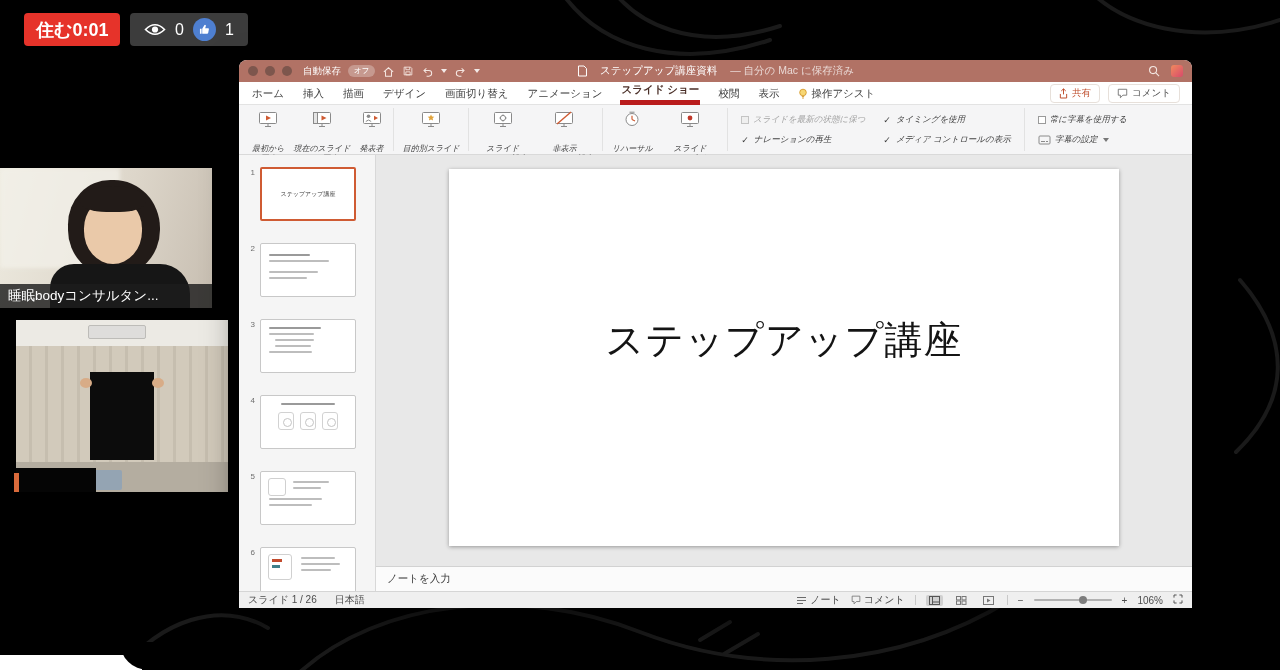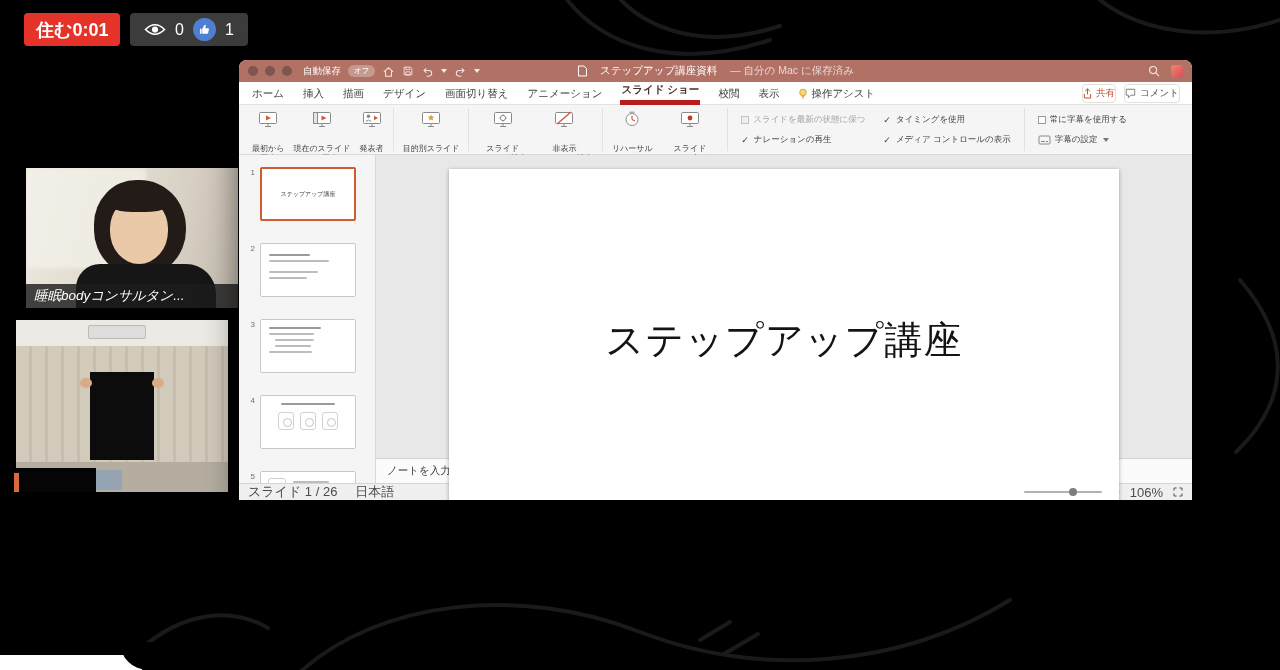--- a/index.html
+++ b/index.html
@@ -14,22 +14,22 @@
 
   
   .badge-live { position:absolute; left:24px; top:13px; height:33px; background:#e6332a; color:#fff;
     font-weight:bold; font-size:18px; display:flex; align-items:center; padding:0 12px; border-radius:4px; }
   .badge-stats { position:absolute; left:130px; top:13px; height:33px; background:#3c3c3c; color:#fff;
     border-radius:4px; display:flex; align-items:center; gap:9px; padding:0 14px; font-size:16px; }
   .like-circle { width:23px; height:23px; border-radius:50%; background:#4e7fd0; display:flex;
     align-items:center; justify-content:center; }
 
   
-  .video1 { position:absolute; left:26px; top:168px; width:212px; height:140px; overflow:hidden;
-    background:linear-gradient(105deg,#edeadf 0%,#ddd6ca 55%,#c7beb1 100%);font-style:italic; }
+  .video1 { position:absolute; left:0; top:168px; width:212px; height:140px; overflow:hidden;
+    background:linear-gradient(105deg,#edeadf 0%,#ddd6ca 55%,#c7beb1 100%); }
   .v1-window { position:absolute; left:0; top:0; width:120px; height:100px; background:#f3f1ea; opacity:.75; filter:blur(2px); }
   .v1-hair { position:absolute; left:68px; top:12px; width:92px; height:96px; background:#221b18;
     border-radius:46% 50% 48% 48%; }
   .v1-face { position:absolute; left:84px; top:30px; width:58px; height:66px; background:#eac9a9;
     border-radius:46% 46% 50% 50%; }
   .v1-fringe { position:absolute; left:80px; top:18px; width:66px; height:26px; background:#221b18;
     border-radius:50% 50% 40% 40%; }
   .v1-body { position:absolute; left:50px; top:96px; width:140px; height:48px; background:#161616;
     border-radius:24px 30px 0 0; }
   .name-tag { position:absolute; left:0; bottom:0; width:100%; background:rgba(28,28,28,.82); color:#fff;
@@ -41,21 +41,21 @@
   .v2-ac { position:absolute; left:72px; top:5px; width:58px; height:14px; background:#dedddb;
     border:1px solid #bdbcb8; border-radius:2px; }
   .v2-floor { position:absolute; left:0; bottom:0; width:100%; height:30px; background:#b4ada0; }
   .v2-mat { position:absolute; left:10px; bottom:2px; width:96px; height:20px; background:#8ea2b6; opacity:.85; border-radius:2px; }
   .v2-poster { position:absolute; left:74px; top:52px; width:64px; height:88px; background:#0c0c0c; }
   .v2-hand { position:absolute; width:12px; height:10px; background:#d8ac87; border-radius:50%; }
   .censor { position:absolute; left:16px; top:468px; width:80px; height:24px; background:#050505; }
   .accent-bar { position:absolute; left:14px; top:473px; width:5px; height:19px; background:#d96a3b; }
 
   
-  .ppt { position:absolute; left:239px; top:60px; width:953px; height:440px; background:#fff;
+  .ppt { position:absolute; left:239px; top:60px; width:953px; height:548px; background:#fff;
     border-radius:8px 8px 0 0; overflow:hidden; display:flex; flex-direction:column;
     box-shadow:0 12px 34px rgba(0,0,0,.55); font-family:"Liberation Sans","DejaVu Sans",sans-serif; }
 
   .tbar { height:22px; background:#b17265; display:flex; align-items:center; gap:7px; padding:0 9px;
     color:#fff; font-size:9.5px; position:relative; flex:0 0 auto; }
   .tl { width:10px; height:10px; border-radius:50%; background:#7d564d; display:inline-block; }
   .pill { background:rgba(255,255,255,.28); border-radius:8px; font-size:7.5px; padding:1px 6px; color:#fff; }
   .ticon { display:flex; align-items:center; }
   .caret-w { width:0; height:0; border-left:3px solid transparent; border-right:3px solid transparent;
     border-top:4px solid rgba(255,255,255,.85); }
@@ -64,28 +64,28 @@
   .tb-saved { opacity:.72; }
   .tright { margin-left:auto; display:flex; align-items:center; gap:11px; }
   .acct { width:12px; height:12px; border-radius:3px; background:linear-gradient(135deg,#f08a5d,#d84a6b); }
 
   .tabs { height:23px; background:#fff; border-bottom:1px solid #e3e3e3; display:flex; align-items:center;
     gap:17px; padding:0 12px; font-size:10.5px; color:#3d3d3d; flex:0 0 auto;justify-content:center; }
   .tab { cursor:default; padding:4px 1px 3px; }
   .tab.sel { color:#4a2f28; font-weight:bold; border-bottom:8px solid #b91c1c; }
   .tab-assist { display:flex; align-items:center; gap:3px; }
   .tabs-right { margin-left:auto; display:flex; gap:8px; align-items:center; }
-  .hbtn { border:1px solid #e7e0da; border-radius:4px; padding:2px 0; display:flex; gap:4px;
+  .hbtn { border:1px solid #e7e0da; border-radius:4px; padding:2px 8px; display:flex; gap:4px;
     align-items:center; font-size:9.5px; background:#fff; }
   .hbtn.share { color:#bf4f2e; }
   .hbtn.cmt { color:#4a4a4a; }
 
   .ribbon { height:50px; background:#f5f5f6; border-bottom:1px solid #d9d9d9; display:flex;
     align-items:stretch; padding:3px 4px; flex:0 0 auto; }
-  .rgroup { display:flex; gap:9px; padding:0 9px; border-right:1px solid #e2e2e2; align-items:flex-start; }
+  .rgroup { display:flex; gap:9px; padding:0 9px; border-right:1px solid #e2e2e2; align-items:flex-start;font-style:italic; }
   .rgroup:last-child { border-right:none;text-align:center; }
   .rbtn { display:flex; flex-direction:column; align-items:center; gap:16px; padding-top:3px; }
   .rlabel { font-size:8px; line-height:1.2; color:#434343; text-align:center; white-space:pre-line; }
   .caret-d { width:0; height:0; border-left:3px solid transparent; border-right:3px solid transparent;
     border-top:4px solid #777; display:inline-block; margin-left:2px; }
   .chkcols { display:flex; gap:18px; padding:6px 4px 0 4px; }
   .chkcol { display:flex; flex-direction:column; gap:8px; }
   .chk { display:flex; align-items:center; gap:4px; font-size:8.5px; color:#3f3f3f; }
   .chk.dis { color:#a4a4a4; }
   .ckbox { width:8px; height:8px; border:1px solid #9a9a9a; background:#fff; display:inline-block; }
@@ -115,21 +115,21 @@
   .canvascol { flex:1; display:flex; flex-direction:column; min-width:0; }
   .canvas { flex:1; background:#e8e8e8; position:relative; }
   .slide { position:absolute; left:50%; top:14px; transform:translateX(-50%); width:670px; height:377px;
     background:#fff; box-shadow:0 1px 4px rgba(0,0,0,.35); }
   .slide-title { position:absolute; left:0; top:146px; width:100%; text-align:center; font-size:38px;
     color:#141414; letter-spacing:1px; }
   .notes { height:25px; background:#fbfbfb; border-top:1px solid #d2d2d2; font-size:10.5px; color:#3c3c3c;
     display:flex; align-items:center; padding:0 11px; flex:0 0 auto; }
 
   .statusbar { height:17px; background:#efefef; border-top:1px solid #d5d5d5; display:flex;
-    align-items:center; font-size:13px; color:#4c4c4c; padding:0 9px; gap:18px; flex:0 0 auto; }
+    align-items:center; font-size:10px; color:#4c4c4c; padding:0 9px; gap:18px; flex:0 0 auto; }
   .sb-right { margin-left:auto; display:flex; align-items:center; gap:10px; }
   .sb-item { display:flex; align-items:center; gap:3px; }
   .sb-div { width:1px; height:10px; background:#c9c9c9; }
   .viewico { padding:1px 3px; border-radius:2px; display:flex; align-items:center; }
   .viewico.sel { background:#d0d0d0; }
   .ztrack { width:78px; height:2px; background:#b2b2b2; position:relative; border-radius:1px; }
   .zknob { position:absolute; left:58%; top:-3px; width:8px; height:8px; border-radius:50%; background:#7d7d7d; }
 
   .white-strip { position:absolute; left:0; bottom:0; width:142px; height:15px; background:#fff; }
   .strip-curve { position:absolute; left:120px; bottom:0; width:40px; height:28px; background:#000;

